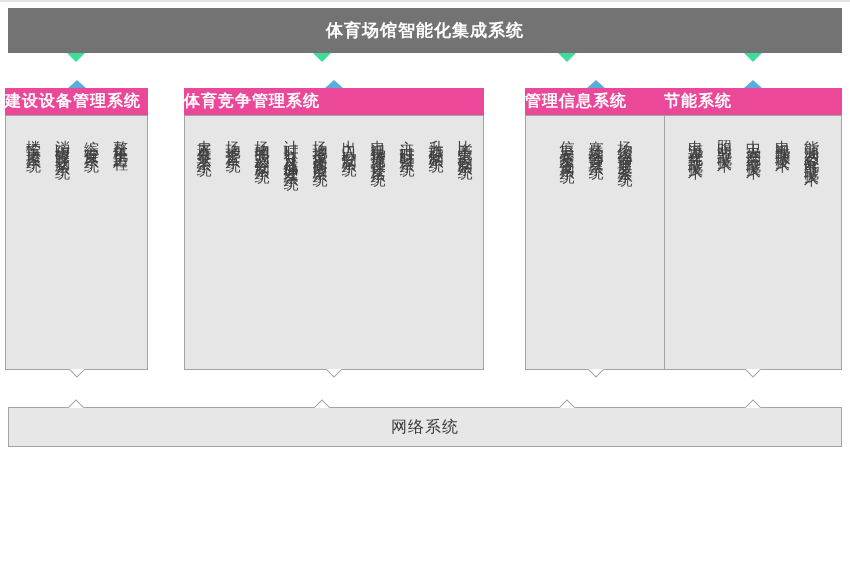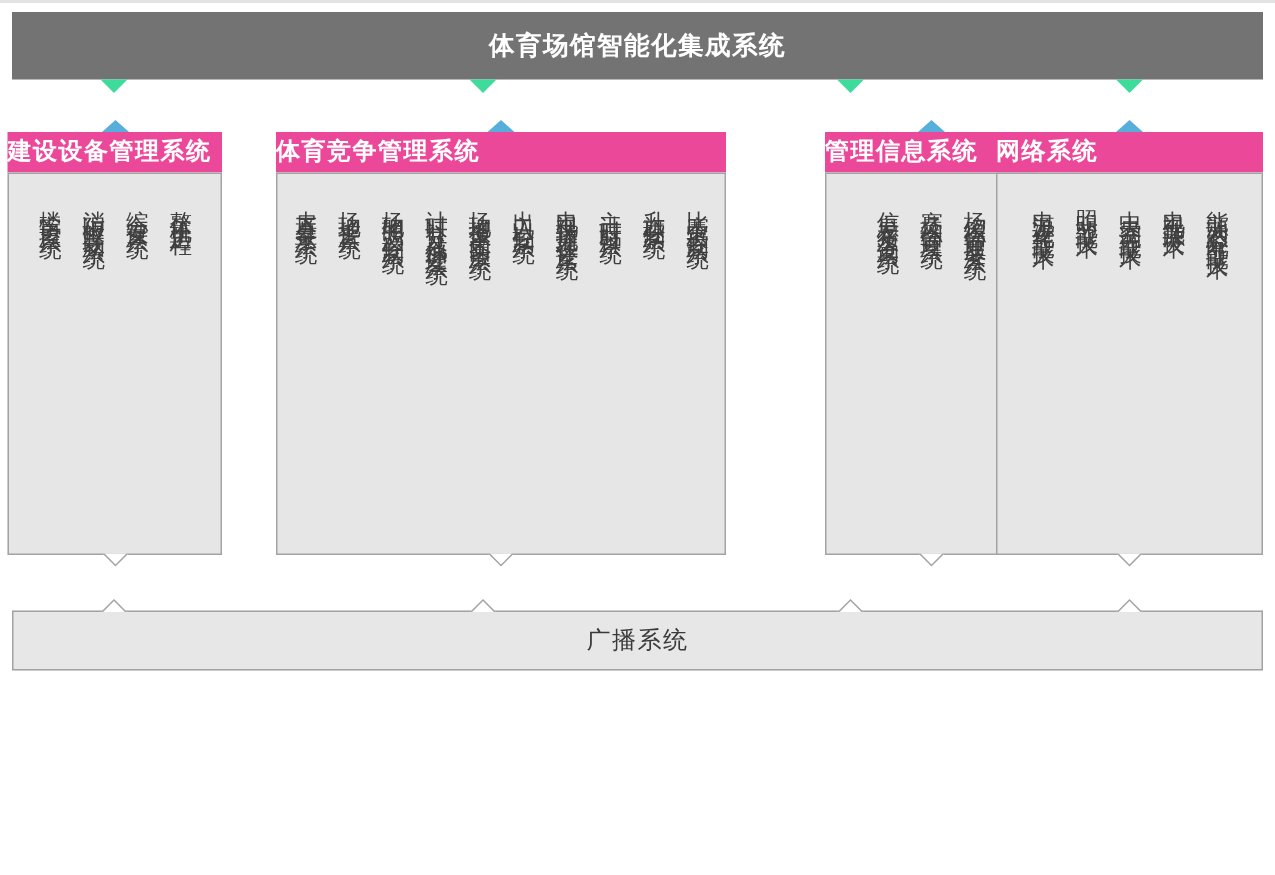--- a/index.html
+++ b/index.html
@@ -13,21 +13,21 @@
   .topbar .title{color:#ffffff;font-size:17px;font-weight:bold;letter-spacing:1px;}
   .gtail{position:absolute;bottom:-9px;width:0;height:0;
          border-left:9px solid transparent;border-right:9px solid transparent;
          border-top:9px solid #3edc9b;}
   .gtail.t1{left:59px;} .gtail.t2{left:305px;} .gtail.t3{left:550px;} .gtail.t4{left:736px;}
 
   
   .col{position:absolute;top:88px;}
   .col1{left:5px;width:143px;}
   .col2{left:184px;width:300px;}
-  .col3{left:506px;width:141px;padding-left:44px;}
+  .col3{left:481px;width:141px;padding-left:44px;}
   .col4{left:664px;width:178px;}
   .col-header{position:relative;height:27px;background:#ec4899;
               display:flex;align-items:center;}
   .col-header span{color:#ffffff;font-size:16px;font-weight:bold;letter-spacing:1px;white-space:nowrap;}
   .btail{position:absolute;top:-8px;left:50%;transform:translateX(-50%);width:0;height:0;
          border-left:9px solid transparent;border-right:9px solid transparent;
          border-bottom:8px solid #58aedb;}
   .col-body{position:relative;height:255px;background:#e6e6e6;border:1px solid #a3a3a3;
             box-sizing:border-box;display:flex;justify-content:center;align-items:flex-start;
             padding-top:12px;}
@@ -116,35 +116,35 @@
           <div class="vitem">赛场综合管理系统</div>
           <div class="vitem">信息发布及查询系统</div>
         </div>
       <i class="notch-down"></i>
     </div>
   </div>
 
   <div class="col col4">
     <div class="col-header">
       <i class="btail"></i>
-      <span>网络系统</span>
+      <span>节能系统</span>
     </div>
     <div class="col-body">
       <div class="vlist">
           <div class="vitem">能源动态分配节能技术</div>
           <div class="vitem">电视能源技术</div>
           <div class="vitem">中央空调节能技术</div>
           <div class="vitem">照明节能技术</div>
           <div class="vitem">电源进化节能技术</div>
         </div>
       <i class="notch-down"></i>
     </div>
   </div>
 
   <div class="commbox comm1">
     <i class="notch-up n1"></i>
     <i class="notch-up n2"></i>
     <i class="notch-up n3"></i>
     <i class="notch-up n4"></i>
-    <span>广播系统</span>
+    <span>网络系统</span>
   </div>
 
 </div>
 
 </body></html>

